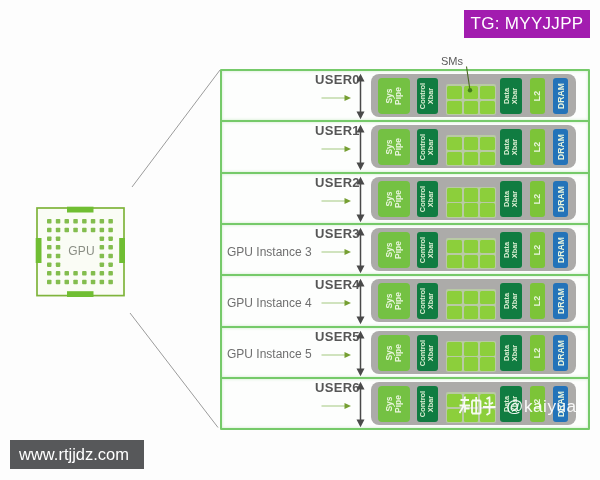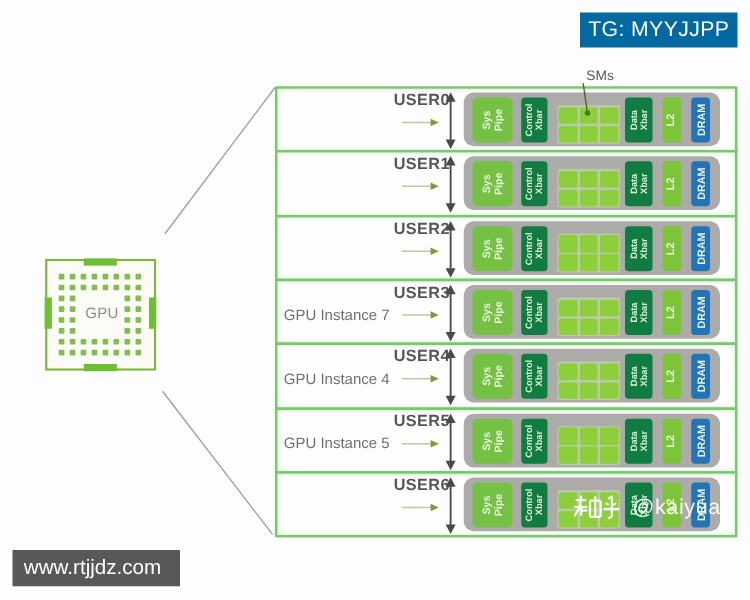--- a/index.html
+++ b/index.html
@@ -14,23 +14,23 @@
 .ib{position:absolute;top:4px;height:36px;}
 .vt{position:absolute;left:50%;top:50%;transform:translate(-50%,-50%) rotate(-90deg);color:#e9f5dd;font-weight:bold;line-height:1.02;text-align:center;white-space:nowrap;}
 .sysp{left:6.5px;width:32px;background:#74c143;border-radius:4px;}
 .ctrl{left:45.5px;width:21px;background:#107c41;border-radius:3px;}
 .ctrl .vt,.data .vt{color:#ddf0d4;font-weight:bold;}
 .smarea{position:absolute;left:74.5px;top:10px;width:50px;height:31px;background:#b9caa5;border-radius:2px;filter:blur(0.4px);}
 .sq{position:absolute;width:14.5px;height:13.5px;background:#8ccf3b;border-radius:1.5px;}
 .data{left:129px;width:22px;background:#107c41;border-radius:3px;}
 .l2{left:158.5px;width:15px;background:#7cc438;border-radius:3px;}
 .dram{left:182px;width:15px;background:#2373b9;border-radius:3px;}
-.tgbox{position:absolute;left:464px;top:9.5px;width:126px;height:28px;background:#0369a1;color:#fff;font-size:17px;text-align:center;line-height:28px;letter-spacing:0.3px;}
+.tgbox{position:absolute;left:464px;top:9.5px;width:126px;height:28px;background:#a21caf;color:#fff;font-size:17px;text-align:center;line-height:28px;letter-spacing:0.3px;}
 .wwwbox{position:absolute;left:10px;top:440px;width:134px;height:29px;background:#57585a;color:#fff;font-size:16.5px;line-height:29px;padding-left:9px;box-sizing:border-box;}
-.sms{position:absolute;left:441px;top:54.5px;width:50px;text-align:right;font-size:11px;color:#5a5a5a;}
+.sms{position:absolute;left:441px;top:54.5px;width:50px;text-align:left;font-size:11px;color:#5a5a5a;}
 .wm{position:absolute;left:459px;top:394px;z-index:5;}
 </style>
 </head>
 <body>
 <svg style="position:absolute;left:0;top:0;" width="600" height="480" viewBox="0 0 600 480">
   <line x1="220" y1="70" x2="132" y2="187" stroke="#9b9b9b" stroke-width="1"></line>
   <line x1="130" y1="313" x2="218" y2="427.5" stroke="#9b9b9b" stroke-width="1"></line>
   <g transform="translate(36,207)">
     <rect x="1" y="1" width="87" height="87.6" fill="#fafcf5" stroke="#7fb43b" stroke-width="1.7"></rect>
     <rect x="31" y="-0.3" width="26.5" height="5.8" fill="#70be33"></rect>
@@ -189,21 +189,21 @@
       </div>
     <div class="ib l2">
         <div class="vt" style="font-size:8.8px;">L2</div>
       </div>
     <div class="ib dram">
         <div class="vt" style="font-size:8.6px;">DRAM</div>
       </div>
   </div>
 </div>
 <div class="row" style="top:223.0px">
-  <span class="inst">GPU Instance 7</span>
+  <span class="inst">GPU Instance 3</span>
   <span class="user">USER3</span>
   <svg class="arr" width="150" height="50" viewBox="0 0 150 50">
     <line x1="99.5" y1="27" x2="123" y2="27" stroke="#b3d194" stroke-width="1.2"></line>
     <polygon points="122.5,24 129,27 122.5,30" fill="#769f33"></polygon>
     <line x1="138.5" y1="9.5" x2="138.5" y2="41" stroke="#4a4a4a" stroke-width="1.5"></line>
     <polygon points="138.5,2.8 134.5,10.4 142.5,10.4" fill="#4a4a4a"></polygon>
     <polygon points="138.5,48.2 134.5,40.6 142.5,40.6" fill="#4a4a4a"></polygon>
   </svg>
   <div class="gray">
     <div class="ib sysp">

